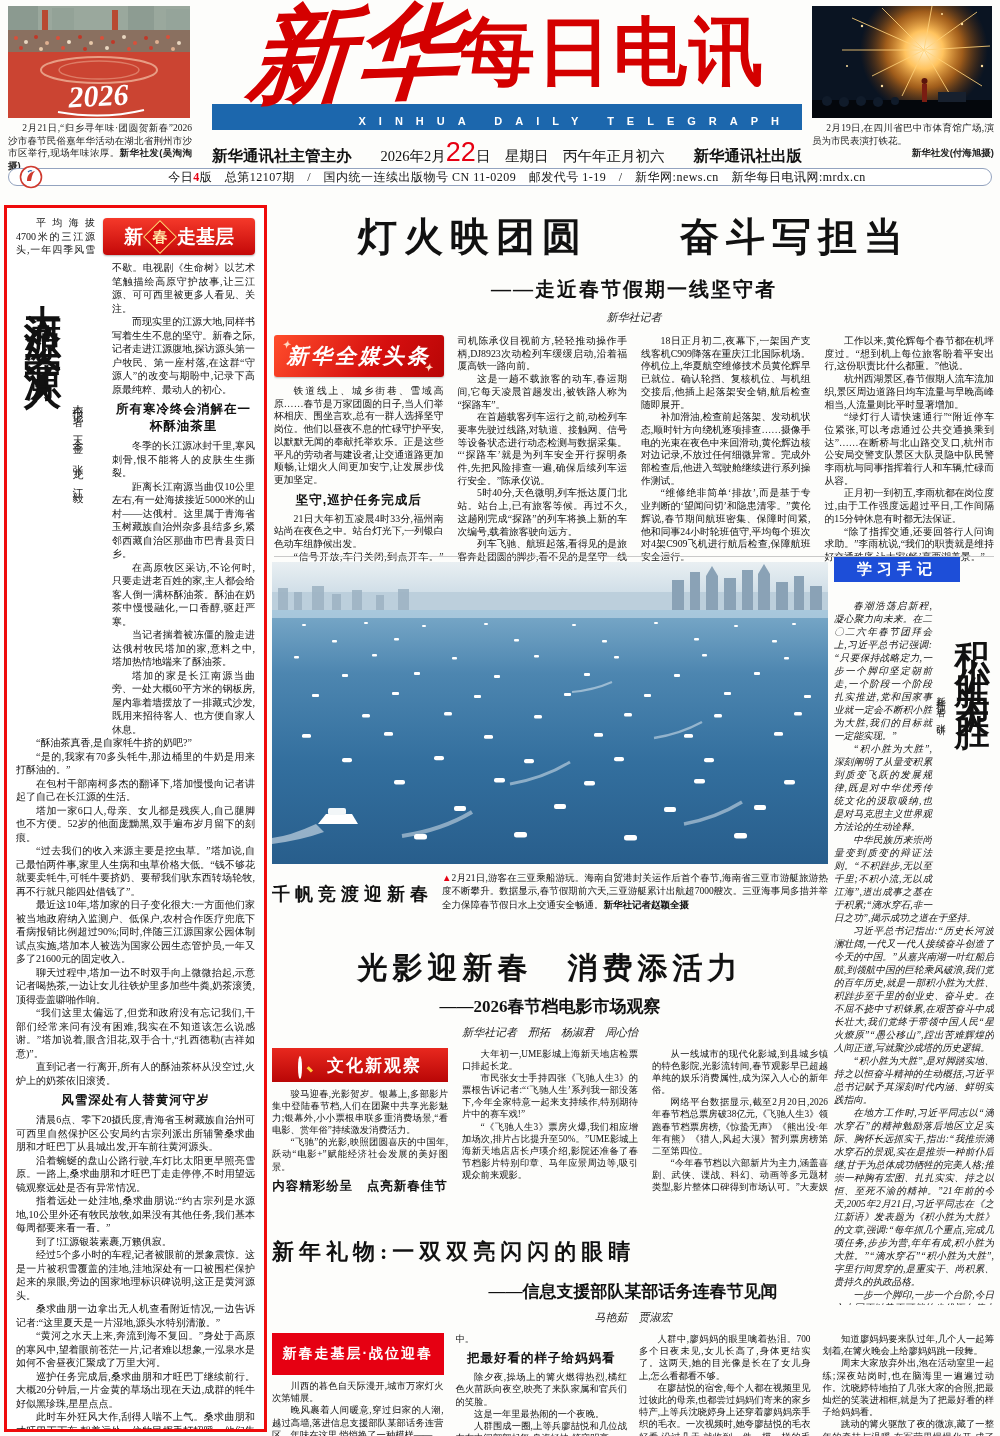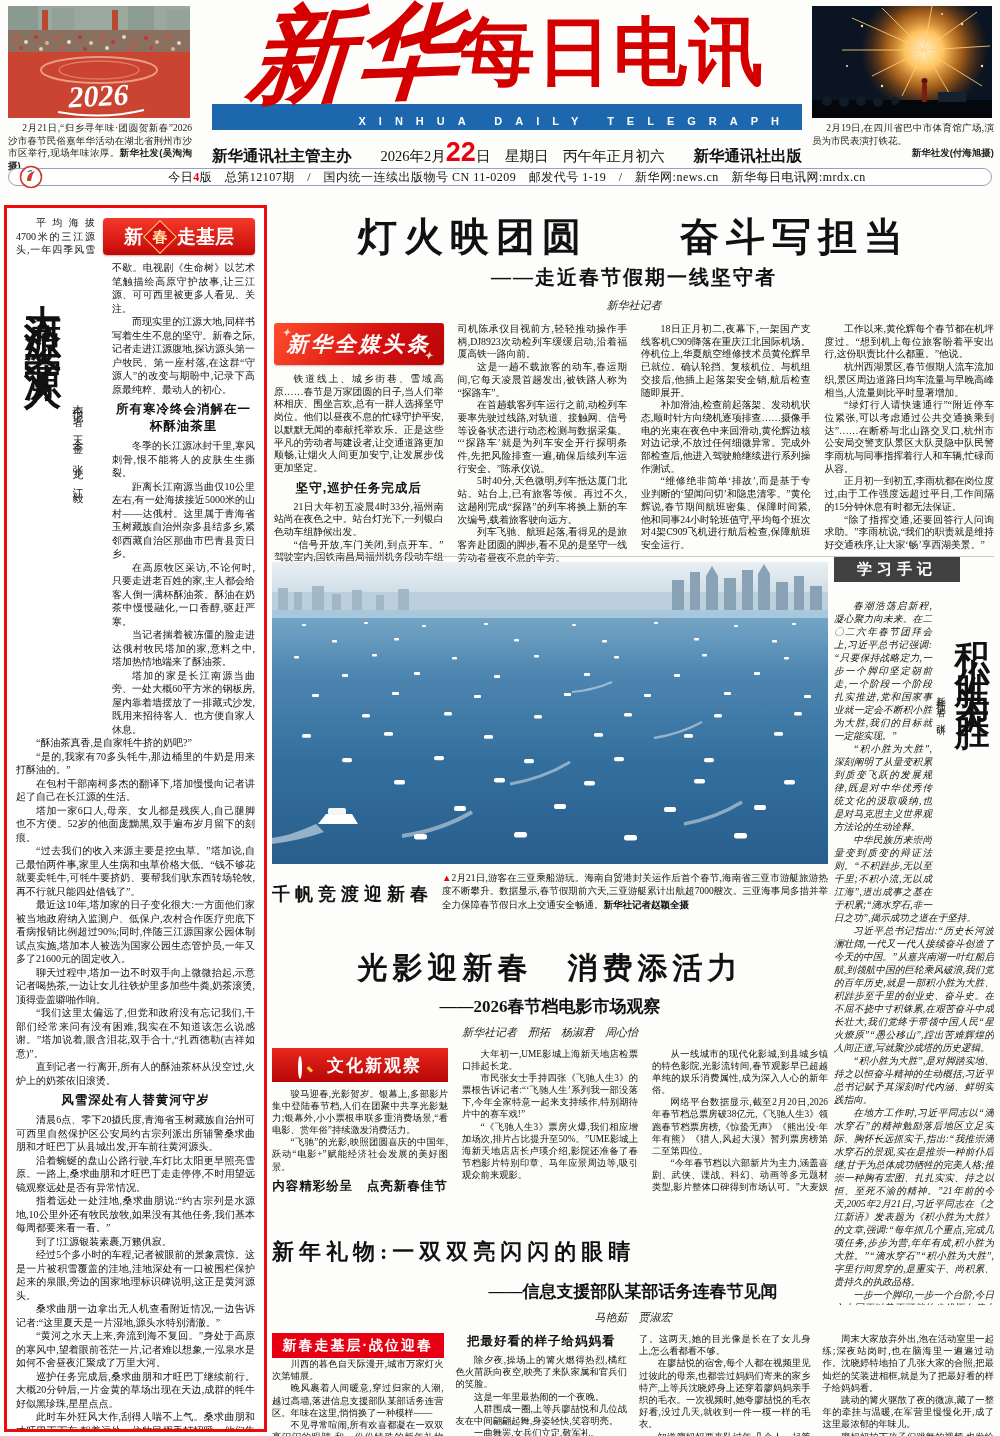--- a/index.html
+++ b/index.html
@@ -17,21 +17,21 @@
   .brand { color:#d40000; white-space:nowrap; }
   .brand-calli { font-size:104px; font-style:italic; font-weight:900; letter-spacing:2px;
                  display:inline-block; transform:skewX(-6deg) rotate(-2deg); line-height:100px; }
   .brand-rest { font-size:74px; font-weight:900; letter-spacing:2px; display:inline-block; line-height:100px; vertical-align:12px;}
   .blue-bar { background:#1c67ad; color:#fff; font-family:"Liberation Sans",sans-serif;
               font-size:11px; font-weight:bold; letter-spacing:13px; text-align:right;
               padding:11px 10px 3px 0; }
   .dateline { display:flex; justify-content:space-between; align-items:baseline; gap:22px;
               font-size:14.5px; margin-top:7px; white-space:nowrap; }
   .dateline .heavy { font-weight:bold; font-size:15.5px; }
-  .date-day { color:#e60012; font-size:27px; font-weight:bold; font-family:"Liberation Sans",sans-serif; }
+  .date-day { color:#e60012; font-size:27px; font-weight:normal; font-family:"Liberation Sans",sans-serif; }
   .info-bar { border:1.5px solid #93a3bf; border-radius:15px; display:flex; align-items:center;
               font-size:12px; letter-spacing:.5px; background:#fff; }
   .info-bar .txt { flex:1; text-align:center; white-space:nowrap; }
   .info-red { color:#e60012; font-weight:bold; }
 
   
   .left-box { border:3px solid #ef0b0b; background:#fff; padding:8px 9px 6px; overflow:hidden; }
   .badge-chun { float:right; width:152px; height:37px; margin:2px 0 6px 8px;
                 background:linear-gradient(180deg,#f5392a,#c40808); border-radius:4px;
                 display:flex; align-items:center; justify-content:center; gap:5px;
@@ -44,35 +44,35 @@
   .vtitle { writing-mode:vertical-rl; text-orientation:upright; font-size:37px; font-weight:900;
             letter-spacing:10px; line-height:52px; }
   .vbyline { writing-mode:vertical-rl; text-orientation:upright; font-size:11px; letter-spacing:4px;
              margin-top:120px; margin-left:2px; color:#222; }
   .body-text p { font-size:10px; line-height:13.5px; text-align:justify; text-indent:2em; }
   .subhead { font-weight:bold; font-size:12.5px; text-align:center; margin:5px 0 4px;
              font-family:"Liberation Sans",sans-serif; letter-spacing:1px; }
 
   
   .h1-main { font-size:39px; font-weight:900; letter-spacing:7px; text-align:center; white-space:nowrap; }
-  .h2-main { font-size:20px; font-weight:bold; text-align:center; margin-top:0; letter-spacing:2px; }
+  .h2-main { font-size:20px; font-weight:bold; text-align:center; margin-top:12px; letter-spacing:2px; }
   .byline { text-align:center; font-style:italic; font-size:11px; margin-top:7px; color:#222; }
   .cols4 { margin-top:10px; height:248px; column-count:4; column-gap:14px; column-fill:auto; overflow:hidden; }
   .cols4 p { font-size:9.8px; line-height:12.7px; text-align:justify; text-indent:2em; }
   .badge-headline { height:42px; background:linear-gradient(120deg,#ff4d2b,#d60f0f 60%,#b80505);
                     border-radius:3px; color:#fff; display:flex; align-items:center; justify-content:center;
                     font-size:21px; font-weight:900; font-style:italic; letter-spacing:3px;
                     margin-bottom:8px; box-shadow:0 1px 2px rgba(0,0,0,.25); position:relative; }
   .badge-headline:before,.badge-headline:after { content:"✦"; font-size:10px; color:#ffd9c2; position:absolute; }
   .badge-headline:before { left:8px; top:4px; } .badge-headline:after { right:8px; bottom:4px; }
   .rule { border-top:1px solid #c9c9c9; }
 
   
   .study { overflow:hidden; }
-  .badge-study { width:126px; height:25px; background:#404040; color:#fff; font-weight:bold;
+  .badge-study { width:126px; height:25px; background:#1d4ed8; color:#fff; font-weight:bold;
                  font-size:15px; letter-spacing:5px; display:flex; align-items:center;
                  justify-content:center; font-family:"Liberation Sans",sans-serif; }
   .study-title-block { float:right; width:62px; height:312px; display:flex; justify-content:flex-end; padding-top:26px; }
   .study-vtitle { writing-mode:vertical-rl; text-orientation:upright; font-size:35px; font-weight:900; letter-spacing:14px; }
   .study-vbyline { writing-mode:vertical-rl; text-orientation:upright; font-size:9.5px; letter-spacing:3px; margin-top:72px; color:#222; }
   .study .body-kai { margin-top:9px; }
   .study .body-kai p { font-size:9.6px; line-height:13px; font-style:italic; text-align:justify; text-indent:2em; }
 
   
   .cap-row { display:flex; gap:12px; }
@@ -90,23 +90,23 @@
                    font-size:17px; font-weight:900; letter-spacing:2px; margin-bottom:6px; }
   .mag { width:14px; height:14px; position:relative; }
   .mag .lens { width:10px; height:10px; border:2.5px solid #fff; border-radius:50%; }
   .mag .handle { position:absolute; width:6px; height:2.5px; background:#ffd23e; transform:rotate(45deg); left:9px; top:10px; }
 
   
   .h1-gift { font-size:22px; font-weight:900; letter-spacing:5px; white-space:nowrap;margin-top:45px; }
   .h2-gift { font-size:17px; font-weight:bold; text-align:center; margin-top:13px; }
   .cols4b { margin-top:8px; height:138px; column-count:4; column-gap:12px; column-fill:auto; overflow:hidden; }
   .cols4b p { font-size:9.3px; line-height:12.2px; text-align:justify; text-indent:2em; }
-  .badge-bar { height:25px; background:#e60012; color:#fff; font-weight:bold; font-size:14px;
+  .badge-bar { height:42px; background:#e60012; color:#fff; font-weight:bold; font-size:14px;
                letter-spacing:2px; display:flex; align-items:center; justify-content:center;
-               font-family:"Liberation Sans",sans-serif; }
+               font-family:"Liberation Sans",sans-serif; margin-bottom:5px; }
 </style>
 </head>
 <body>
 
 <div class="abs photo-frame" style="left:8px;top:6px;width:182px;height:112px;">
   <svg width="182" height="112" viewBox="0 0 182 112">
     <rect width="182" height="26" fill="#9aa89d"></rect>
     <rect x="0" y="0" width="30" height="26" fill="#8b9a90"></rect>
       <rect x="44" y="2" width="22" height="24" fill="#93a297"></rect>
     <rect x="120" y="0" width="26" height="26" fill="#8d9c92"></rect>

